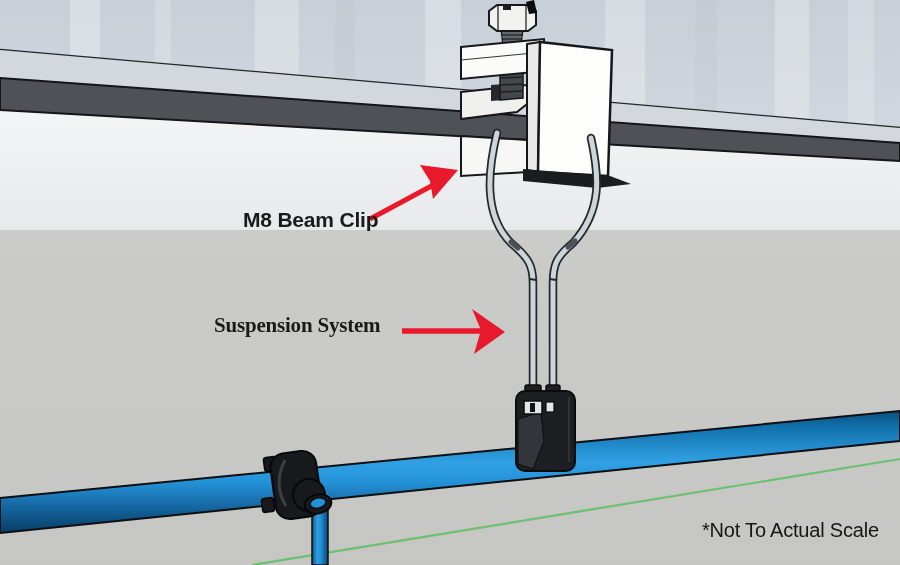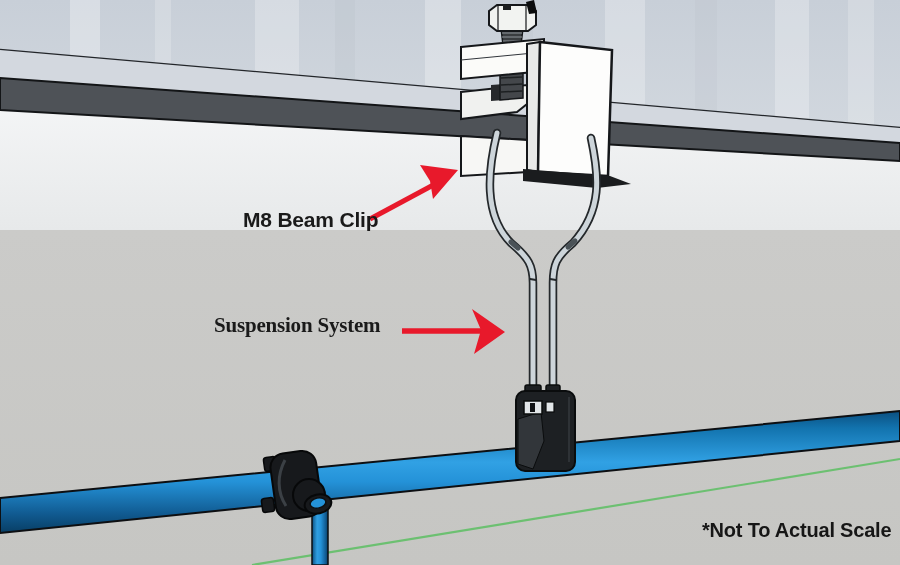--- a/index.html
+++ b/index.html
@@ -3,21 +3,21 @@
 <meta charset="utf-8">
 <style>
   html,body{margin:0;padding:0;background:#fff;}
   .stage{position:relative;width:900px;height:565px;overflow:hidden;
          font-family:"Liberation Sans",sans-serif;}
   .stage svg{position:absolute;left:0;top:0;}
   .label{position:absolute;font-weight:700;font-size:21px;line-height:1.1;
          color:#1a1a1a;letter-spacing:-0.2px;white-space:nowrap;}
   .label-m8{left:243px;top:208px;text-align:right;}
   .label-susp{left:214px;top:314px;font-family:Liberation Serif, serif;}
-  .footnote{position:absolute;left:702px;top:519px;font-weight:700;font-size:20px;
+  .footnote{position:absolute;left:702px;top:519px;font-weight:400;font-size:20px;
             color:#161616;letter-spacing:-0.2px;white-space:nowrap;}
 </style>
 </head>
 <body>
 
 <div class="stage">
 <svg width="900" height="565" viewBox="0 0 900 565">
   <defs>
     <linearGradient id="ceilGrad" x1="0" y1="0" x2="0" y2="1">
       <stop offset="0" stop-color="#fafbfc"></stop>

